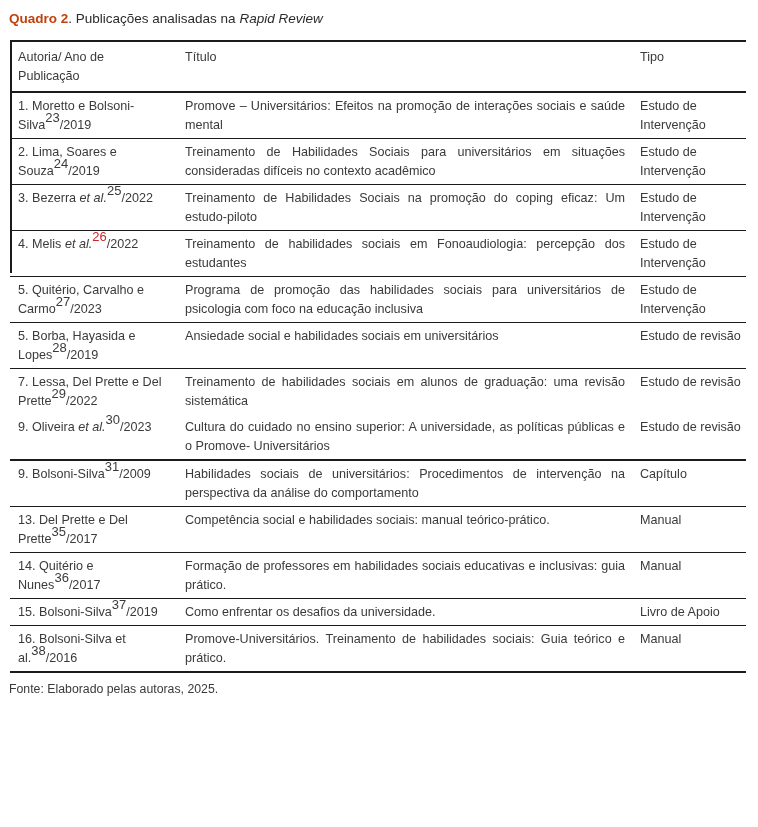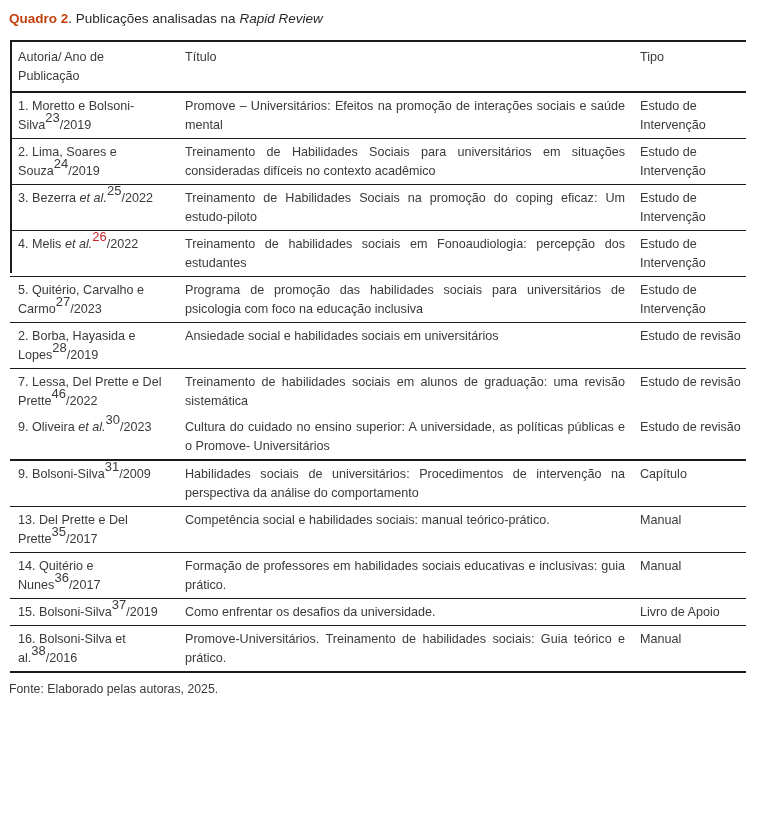--- a/index.html
+++ b/index.html
@@ -117,26 +117,26 @@
             <td class="c1"><span>4. Melis </span><em>et al.</em><sup class="red">26</sup><span>/2022</span></td>
             <td class="c2">Treinamento de habilidades sociais em Fonoaudiologia: percepção dos estudantes</td>
             <td class="c3">Estudo de Intervenção</td>
           </tr>
           <tr>
             <td class="c1"><span>5. Quitério, Carvalho e Carmo</span><sup>27</sup><span>/2023</span></td>
             <td class="c2">Programa de promoção das habilidades sociais para universitários de psicologia com foco na educação inclusiva</td>
             <td class="c3">Estudo de Intervenção</td>
           </tr>
           <tr>
-            <td class="c1"><span>2. Borba, Hayasida e Lopes</span><sup>28</sup><span>/2019</span></td>
+            <td class="c1"><span>5. Borba, Hayasida e Lopes</span><sup>28</sup><span>/2019</span></td>
             <td class="c2">Ansiedade social e habilidades sociais em universitários</td>
             <td class="c3">Estudo de revisão</td>
           </tr>
           <tr class="no-rule">
-            <td class="c1"><span>7. Lessa, Del Prette e Del Prette</span><sup>46</sup><span>/2022</span></td>
+            <td class="c1"><span>7. Lessa, Del Prette e Del Prette</span><sup>29</sup><span>/2022</span></td>
             <td class="c2">Treinamento de habilidades sociais em alunos de graduação: uma revisão sistemática</td>
             <td class="c3">Estudo de revisão</td>
           </tr>
           <tr class="thick-rule">
             <td class="c1"><span>9. Oliveira </span><em>et al.</em><sup>30</sup><span>/2023</span></td>
             <td class="c2">Cultura do cuidado no ensino superior: A universidade, as políticas públicas e o Promove- Universitários</td>
             <td class="c3">Estudo de revisão</td>
           </tr>
           <tr>
             <td class="c1"><span>9. Bolsoni-Silva</span><sup>31</sup><span>/2009</span></td>

